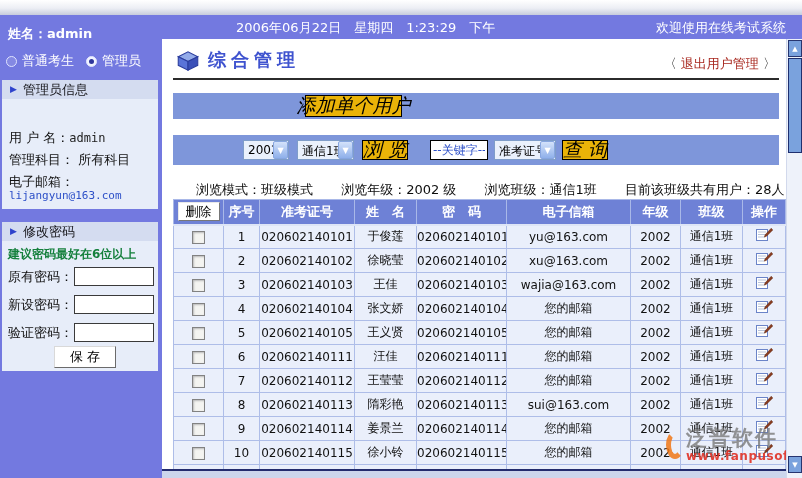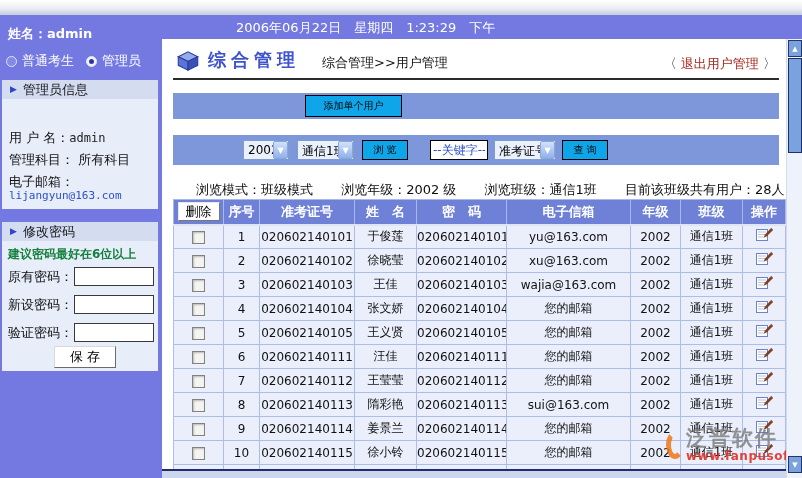--- a/index.html
+++ b/index.html
@@ -58,22 +58,22 @@
   .breadcrumb { position:absolute; left:160px; top:15px; font-size:13px; color:#121212; }
   .exit-link { position:absolute; right:10px; top:16px; font-size:13px; cursor:default; white-space:pre; }
   .exit-link .bracket { color:#222; }
   .exit-link .txt { color:#a8271e; }
   .header-underline { position:absolute; left:11px; top:39px; width:606px; border-top:2px solid #2b2b2b; }
 
   .blue-bar { position:absolute; left:11px; width:606px; background:#7e96da; }
   #bar-add { top:54px; height:26px; }
   #bar-filter { top:96px; height:30px; }
 
-  .wbtn { position:absolute; background:#0ea5e9; border:1px solid #000; font-size:10px; color:#000;
-    display:flex; align-items:center; justify-content:center; font-family:inherit; white-space:pre; }
+  .wbtn { position:absolute; background:#eab308; border:1px solid #000; font-size:19px; color:#000;
+    display:flex; align-items:center; justify-content:center; font-family:inherit; white-space:pre;font-style:italic; }
   #btn-add-single { left:132px; top:2px; width:97px; height:22px; }
   #btn-add-batch  { left:262px; top:2px; width:97px; height:22px; }
   #btn-browse { left:189px; top:5px; width:46px; height:20px; }
   #btn-search { left:389px; top:5px; width:46px; height:20px; }
 
   .xp-select { position:absolute; top:5px; height:20px; display:flex; align-items:stretch;
     background:#eaf1fc; border:1px solid #7f9dc9; }
   .xp-select .val { flex:1; font-size:12px; color:#000; padding:2px 1px 0 4px; white-space:nowrap; overflow:hidden; }
   .xp-select .arrbox { width:15px; border-radius:2px; border:1px solid #87a6e0;
     background:linear-gradient(#d3e2fa,#8fb0ea); color:#fff; font-size:8px;
@@ -125,20 +125,21 @@
   .wm-brand { font-size:21px; font-weight:bold; letter-spacing:2px; color:rgba(118,118,118,.78); line-height:1.05; }
   .wm-url { font-size:12px; font-weight:bold; color:rgba(224,52,40,.92); letter-spacing:.5px; }
 </style>
 </head>
 <body>
 
 <div class="top-strip"></div>
 
 <div class="top-bar">
   <span class="date-text">2006年06月22日　星期四　1:23:29　下午</span>
+  <span class="welcome-text">欢迎使用在线考试系统</span>
 </div>
 
 <div class="sidebar">
   <div class="sb-name">姓名：admin</div>
 
   <div class="roles">
     <span class="role">
       <span class="radio"></span>
       <span>普通考生</span>
     </span>
@@ -183,21 +184,20 @@
 
 <div class="main">
   <span class="logo-icon">
     <svg width="26" height="24" viewBox="0 0 24 22">
       <path d="M3 7 L12 2.5 L21 7 L12 11.5 Z" fill="#93abe9" stroke="#2c3e9e" stroke-width="1"></path>
       <path d="M3 7 L12 11.5 L12 19.5 L3 15 Z" fill="#5a74d8" stroke="#2c3e9e" stroke-width="1"></path>
       <path d="M21 7 L12 11.5 L12 19.5 L21 15 Z" fill="#3a50b8" stroke="#2c3e9e" stroke-width="1"></path>
     </svg>
   </span>
   <span class="logo-title">综合管理</span>
-  <span class="breadcrumb">综合管理&gt;&gt;用户管理</span>
   <span class="exit-link"><span class="bracket">〈 </span><span class="txt">退出用户管理</span><span class="bracket"> 〉</span></span>
   <div class="header-underline"></div>
 
   <div class="blue-bar" id="bar-add">
     <button class="wbtn" id="btn-add-single">添加单个用户</button>
   </div>
 
   <div class="blue-bar" id="bar-filter">
     <div class="xp-select" id="sel-grade">
       <span class="val">2002</span>

